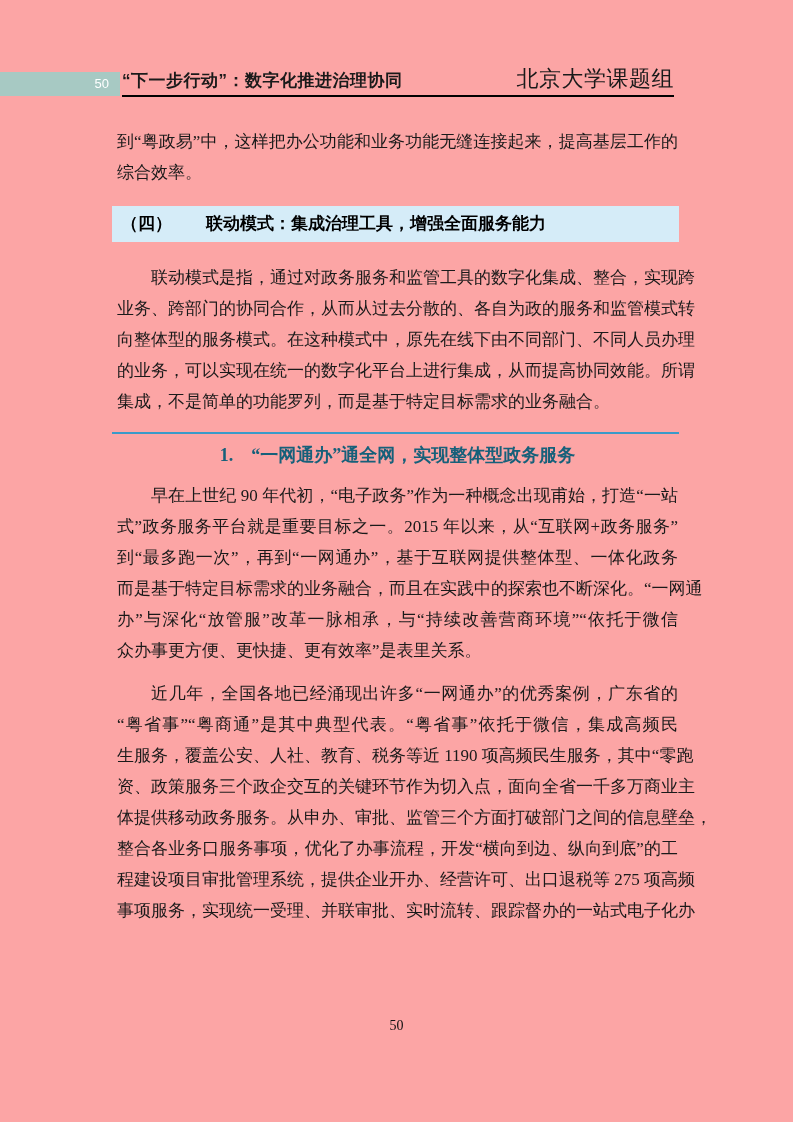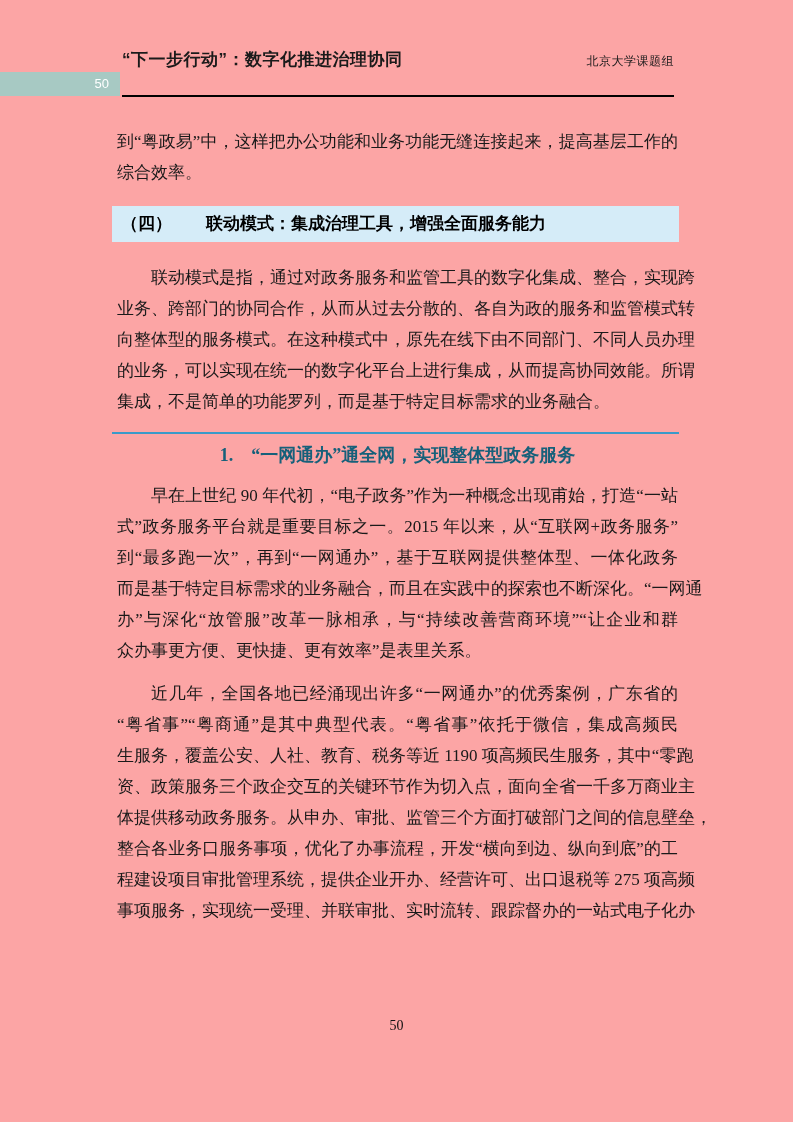--- a/index.html
+++ b/index.html
@@ -16,26 +16,26 @@
   }
   
   .page-tab{
     position:absolute;left:0;top:72px;width:120px;height:24px;
     background:var(--page-tab-bg,#a7c9c3);
     color:#ffffff;text-align:right;box-sizing:border-box;padding-right:11px;
     font-family:"Liberation Sans","DejaVu Sans",sans-serif;font-size:13px;line-height:24px;
   }
   
   .header{
-    position:absolute;left:122px;top:48px;width:552px;
+    position:absolute;left:122px;top:64px;width:552px;
     display:flex;justify-content:space-between;align-items:baseline;
     font-family:"Liberation Sans","DejaVu Sans",sans-serif;
   }
   .header-title{font-size:17px;font-weight:bold;letter-spacing:0.5px;}
-  .header-affiliation{font-size:12px;font-weight:normal;letter-spacing:0.5px;}
+  .header-affiliation{font-size:22px;font-weight:normal;letter-spacing:0.5px;}
   .header-rule{
     position:absolute;left:122px;top:95px;width:552px;height:2px;
     background:var(--header-rule-color,#000);
   }
   
   .content{position:absolute;left:117px;top:106px;width:561px;}
   .para{font-size:17px;margin-top:20px;}
   .para .line{
     line-height:31px;height:31px;white-space:nowrap;
     text-align:justify;text-align-last:justify;
@@ -109,21 +109,21 @@
     <div class="subsection">
       <div class="subsection-rule"></div>
       <div class="subsection-title">1.　“一网通办”通全网，实现整体型政务服务</div>
     </div>
 
     <div class="para indent-first p3">
         <div class="line indent">早在上世纪 90 年代初，“电子政务”作为一种概念出现甫始，打造“一站</div>
         <div class="line">式”政务服务平台就是重要目标之一。2015 年以来，从“互联网+政务服务”</div>
         <div class="line">到“最多跑一次”，再到“一网通办”，基于互联网提供整体型、一体化政务</div>
         <div class="line">而是基于特定目标需求的业务融合，而且在实践中的探索也不断深化。“一网通</div>
-        <div class="line">办”与深化“放管服”改革一脉相承，与“持续改善营商环境”“让企业和群</div>
+        <div class="line">办”与深化“放管服”改革一脉相承，与“持续改善营商环境”“依托于微信</div>
         <div class="line last">众办事更方便、更快捷、更有效率”是表里关系。</div>
       </div>
 
     <div class="para indent-first gap-top">
         <div class="line indent">近几年，全国各地已经涌现出许多“一网通办”的优秀案例，广东省的</div>
         <div class="line">“粤省事”“粤商通”是其中典型代表。“粤省事”依托于微信，集成高频民</div>
         <div class="line">生服务，覆盖公安、人社、教育、税务等近 1190 项高频民生服务，其中“零跑</div>
         <div class="line">资、政策服务三个政企交互的关键环节作为切入点，面向全省一千多万商业主</div>
         <div class="line">体提供移动政务服务。从申办、审批、监管三个方面打破部门之间的信息壁垒，</div>
         <div class="line">整合各业务口服务事项，优化了办事流程，开发“横向到边、纵向到底”的工</div>

